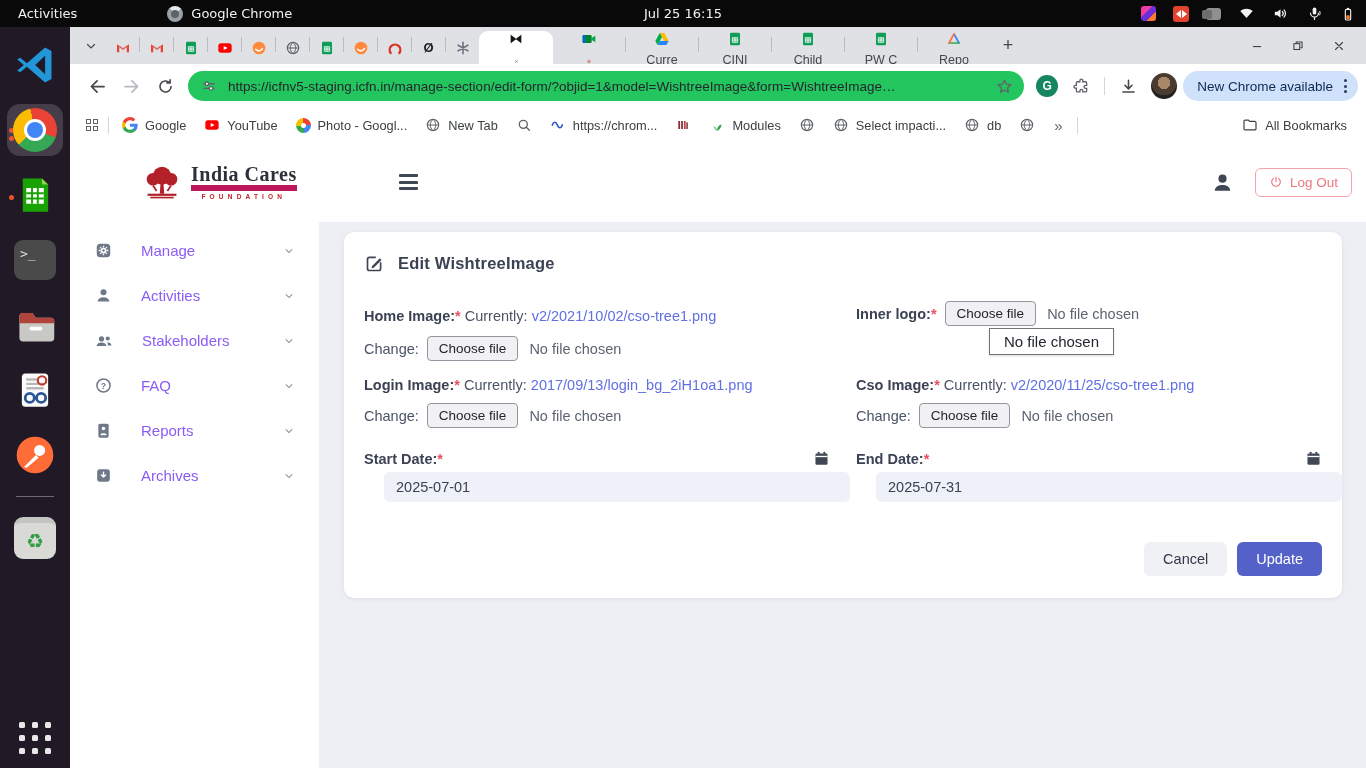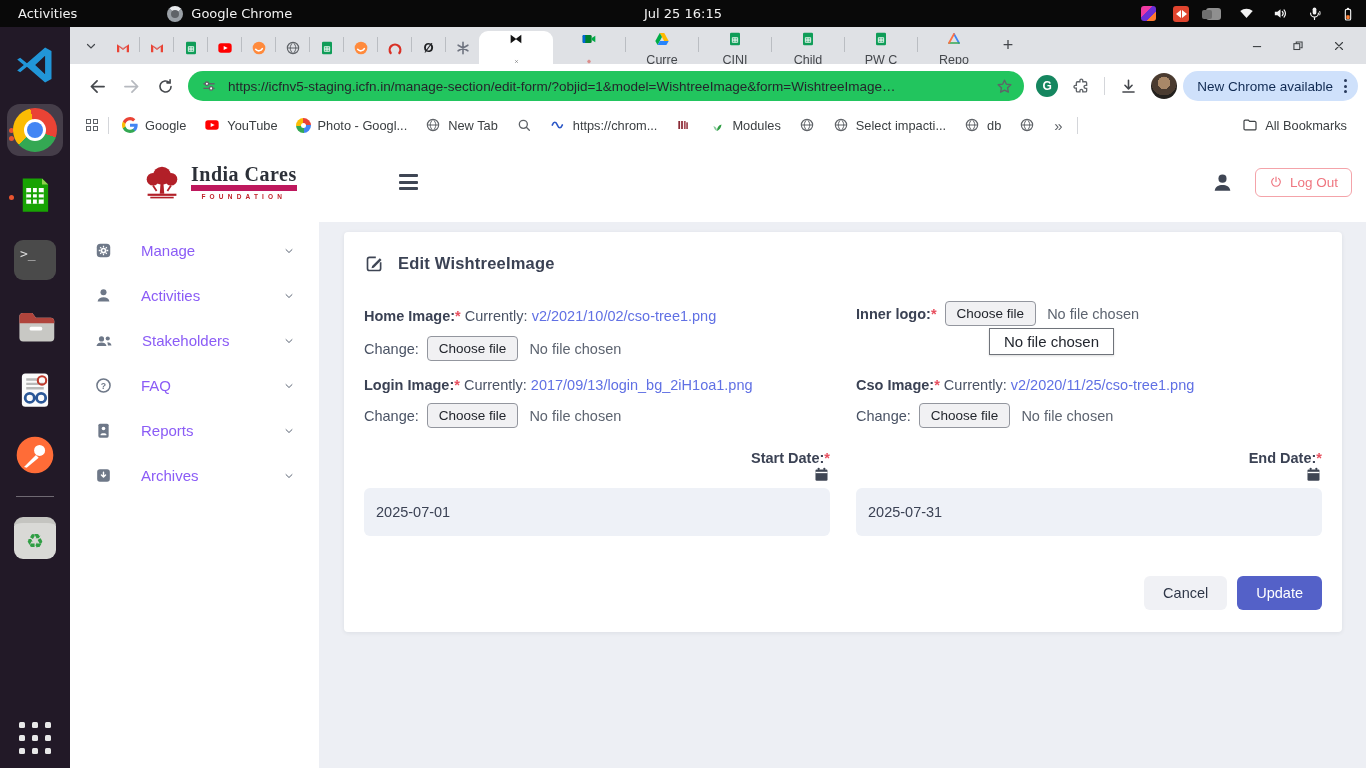--- a/index.html
+++ b/index.html
@@ -102,37 +102,37 @@
   .logout-btn { display:flex; align-items:center; gap:7px; border:1px solid #f4a3a9; color:#ef7680;
     border-radius:6px; padding:6px 13px; font-size:13.5px; background:#fff; }
 
   .site-body { flex:1; display:flex; min-height:0; }
   .sidenav { width:249px; background:#fff; padding-top:6px; flex-shrink:0; }
   .nav-item { height:45px; display:flex; align-items:center; gap:28px; padding:0 24px; color:#8b5cf6; font-size:15px; }
   .nav-item svg.mi { flex-shrink:0; }
   .nav-chev { margin-left:auto; }
   .content { flex:1; padding:10px 24px 0 25px; min-width:0; }
 
-  .card { background:#fff; border-radius:4px; box-shadow:0 1px 4px rgba(20,32,50,.08); padding-bottom:22px; }
+  .card { background:#fff; border-radius:10px; box-shadow:0 1px 4px rgba(20,32,50,.08); padding-bottom:22px; }
   .card-header { display:flex; align-items:center; gap:13px; padding:21px 20px 15px; }
   .card-title { font-size:16.5px; font-weight:bold; color:#3b4254; letter-spacing:.2px; }
   .form-grid { display:grid; grid-template-columns:1fr 1fr; column-gap:26px; padding:0 20px; font-size:14.5px; color:#4a5365; }
   .lbl-b { font-weight:bold; color:#3b4254; }
   .req { color:#e8505f; font-weight:bold; }
   .lnk { color:#6070e4; text-decoration:none; }
   .filebtn { font-family:"Liberation Sans",sans-serif; font-size:13.5px; color:#23262d; background:#f1f1f3;
     border:1px solid #93969e; border-radius:4px; padding:4px 11px; margin:0 2px 0 8px; }
   .nofile { color:#5d6470; margin-left:9px; }
   .frow { display:flex; align-items:center; }
-  .mt16 { margin-top:16px; } .mt12 { margin-top:12px; } .mt10 { margin-top:10px; } .mt20 { margin-top:22px;flex-direction:column; }
+  .mt16 { margin-top:16px; } .mt12 { margin-top:12px; } .mt10 { margin-top:10px; } .mt20 { margin-top:22px; }
   .tooltip { display:inline-block; margin-left:133px; margin-top:2px; background:#fff; border:1px solid #6f737a;
     padding:4px 14px; font-size:15px; color:#22262e; box-shadow:0 1px 2px rgba(0,0,0,.15); width:max-content; }
   .date-label-row { display:flex; align-items:flex-end; justify-content:space-between; }
-  .date-input { width:100%; height:48px; margin-top:5px; background:#eef1f7; border:none; border-radius:6px;
-    padding:0 12px; font-family:"Liberation Sans",sans-serif; font-size:14.5px; color:#3b4254; }
+  .date-input { width:100%; height:30px; margin-top:5px; background:#eef1f7; border:none; border-radius:6px;
+    padding:0 12px; font-family:"Liberation Sans",sans-serif; font-size:14.5px; color:#3b4254;margin-left:20px; }
   .chk { display:inline-block; width:14px; height:14px; background:#dcdee2; border:1px solid #c3c6cc; border-radius:2px;
     margin-left:7px; position:relative; vertical-align:-2px; }
   .chk::after { content:""; position:absolute; left:2.5px; top:3px; width:7px; height:3.5px;
     border-left:2px solid #a2a7af; border-bottom:2px solid #a2a7af; transform:rotate(-45deg); }
   .btn-row { grid-column:1 / 3; display:flex; justify-content:flex-end; gap:10px; margin-top:40px; }
   .btn { font-family:"Liberation Sans",sans-serif; font-size:14.5px; border:none; border-radius:6px; padding:9px 19px; }
   .btn-cancel { background:#f0f1f5; color:#2f3748; }
   .btn-update { background:#5461c8; color:#fff; }
 </style>
 </head>

